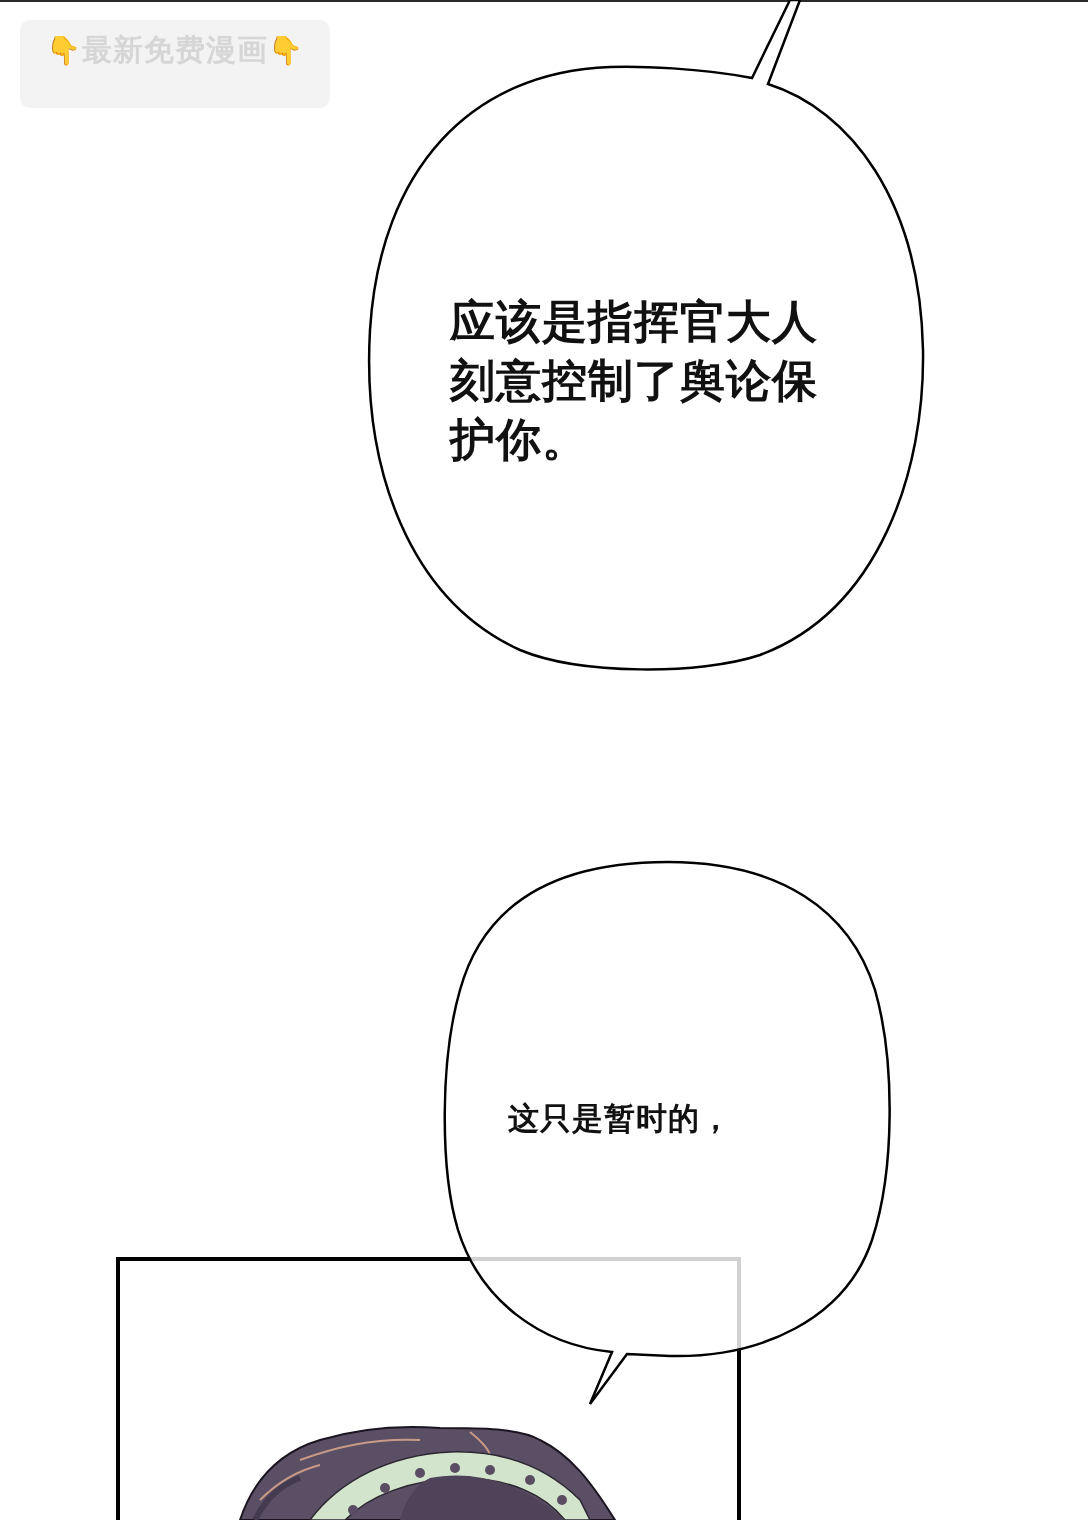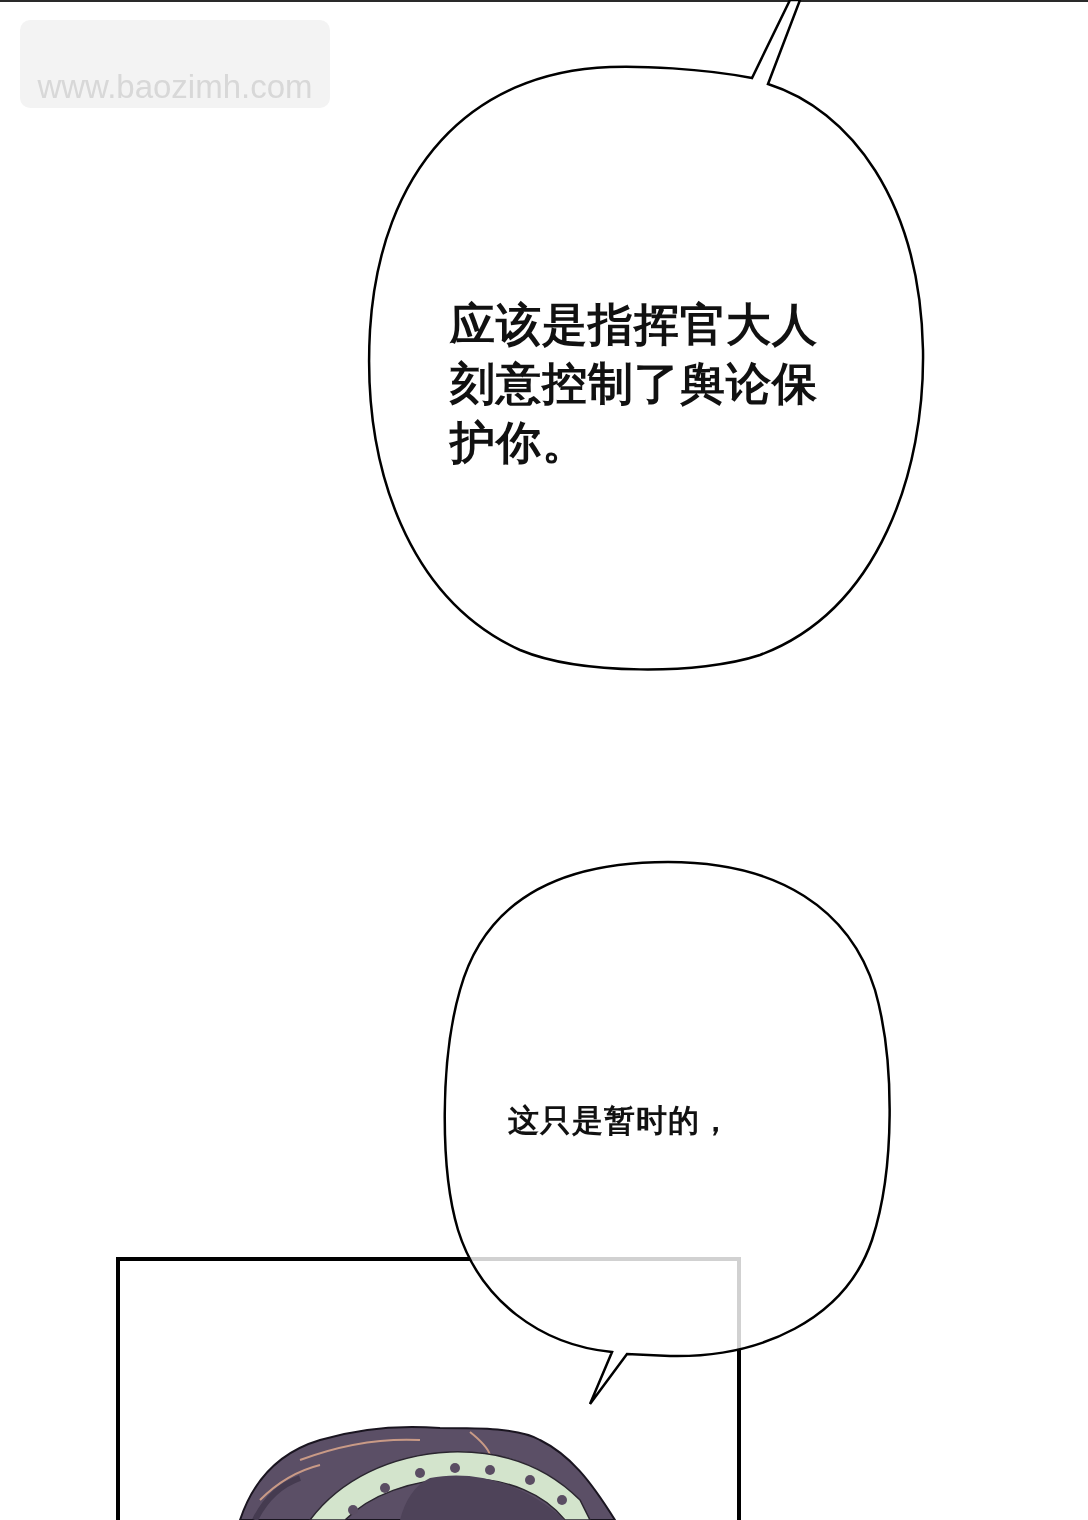--- a/index.html
+++ b/index.html
@@ -14,21 +14,21 @@
     position: absolute; left: 0; top: 10px; width: 310px; text-align: center;
     font-size: 30px; font-weight: bold; color: #d4d4d4; letter-spacing: 1px;
   }
   .wm-line1 .hand { color: #f5b731; font-size: 28px; }
   .wm-line2 {
     position: absolute; left: 0; top: 48px; width: 310px; text-align: center;
     font-family: "Liberation Sans", sans-serif; font-size: 33px; color: #d6d6d6;
   }
   .bubble-text {
     position: absolute; color: #111111; font-weight: bold;
-    font-family: Liberation Serif, serif; white-space: pre-line;
+    font-family: Liberation Mono, monospace; white-space: pre-line;
   }
   #bubble1-text { left: 450px; top: 296px; width: 420px; font-size: 45px; line-height: 59px; letter-spacing: 1px; }
   #bubble2-text { left: 508px; top: 1091px; width: 360px; font-size: 31px; line-height: 59px; letter-spacing: 1px; }
 </style>
 </head>
 <body>
 
 <div class="top-rule"></div>
 
 <svg class="art" viewBox="0 0 1088 1520" xmlns="http://www.w3.org/2000/svg">
@@ -78,19 +78,21 @@
              C 780 862, 850 910, 875 990
              C 895 1060, 895 1170, 872 1240
              C 845 1320, 760 1358, 670 1356
              L 627 1354
              L 590 1404
              Z" fill="#ffffff" fill-opacity="0.82" stroke="#000000" stroke-width="2.5" stroke-linejoin="miter"></path>
   </g>
 </svg>
 
 <div class="watermark">
-  <div class="wm-line2">www.baozimh.com</div>
+  <div class="wm-line1">
+    <span class="hand">👇</span><span>最新免费漫画</span><span class="hand">👇</span>
+  </div>
 </div>
 
 <div id="bubble1-text" class="bubble-text">应该是指挥官大人
 刻意控制了舆论保
 护你。</div>
 <div id="bubble2-text" class="bubble-text">这只是暂时的，</div>
 
 </body></html>

